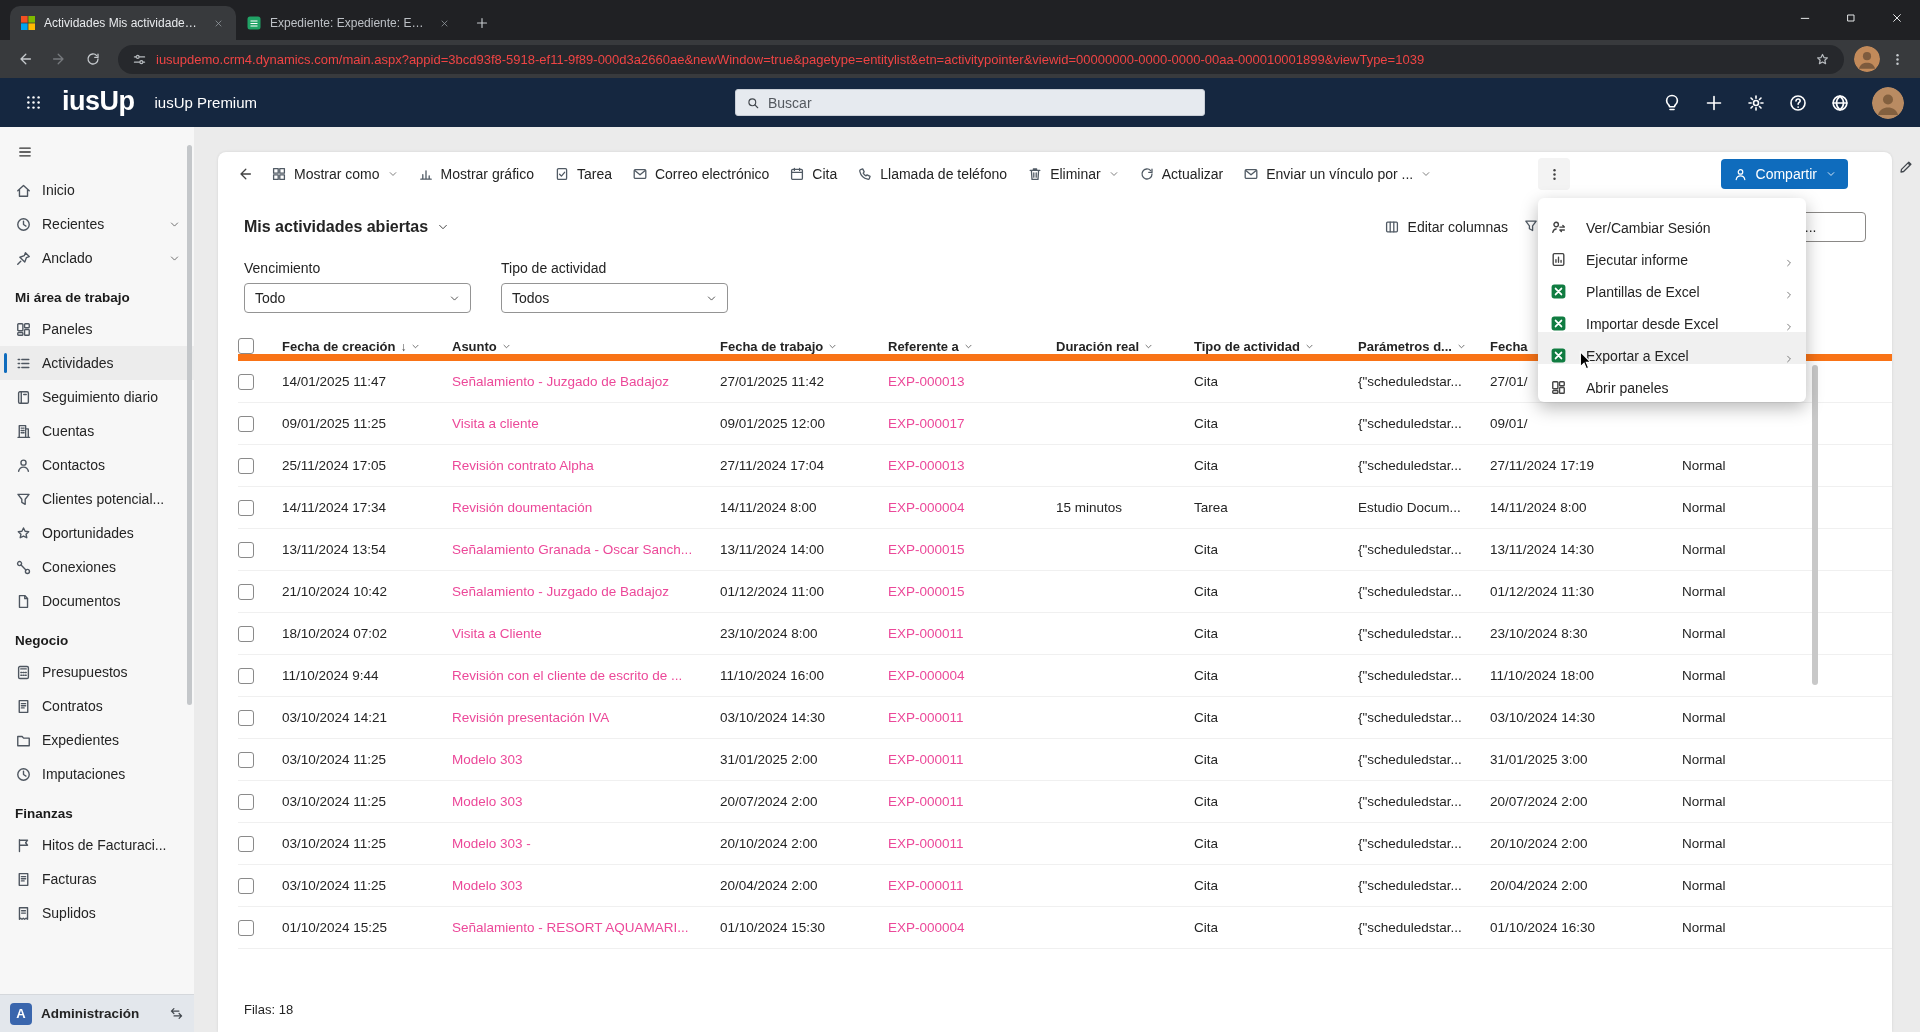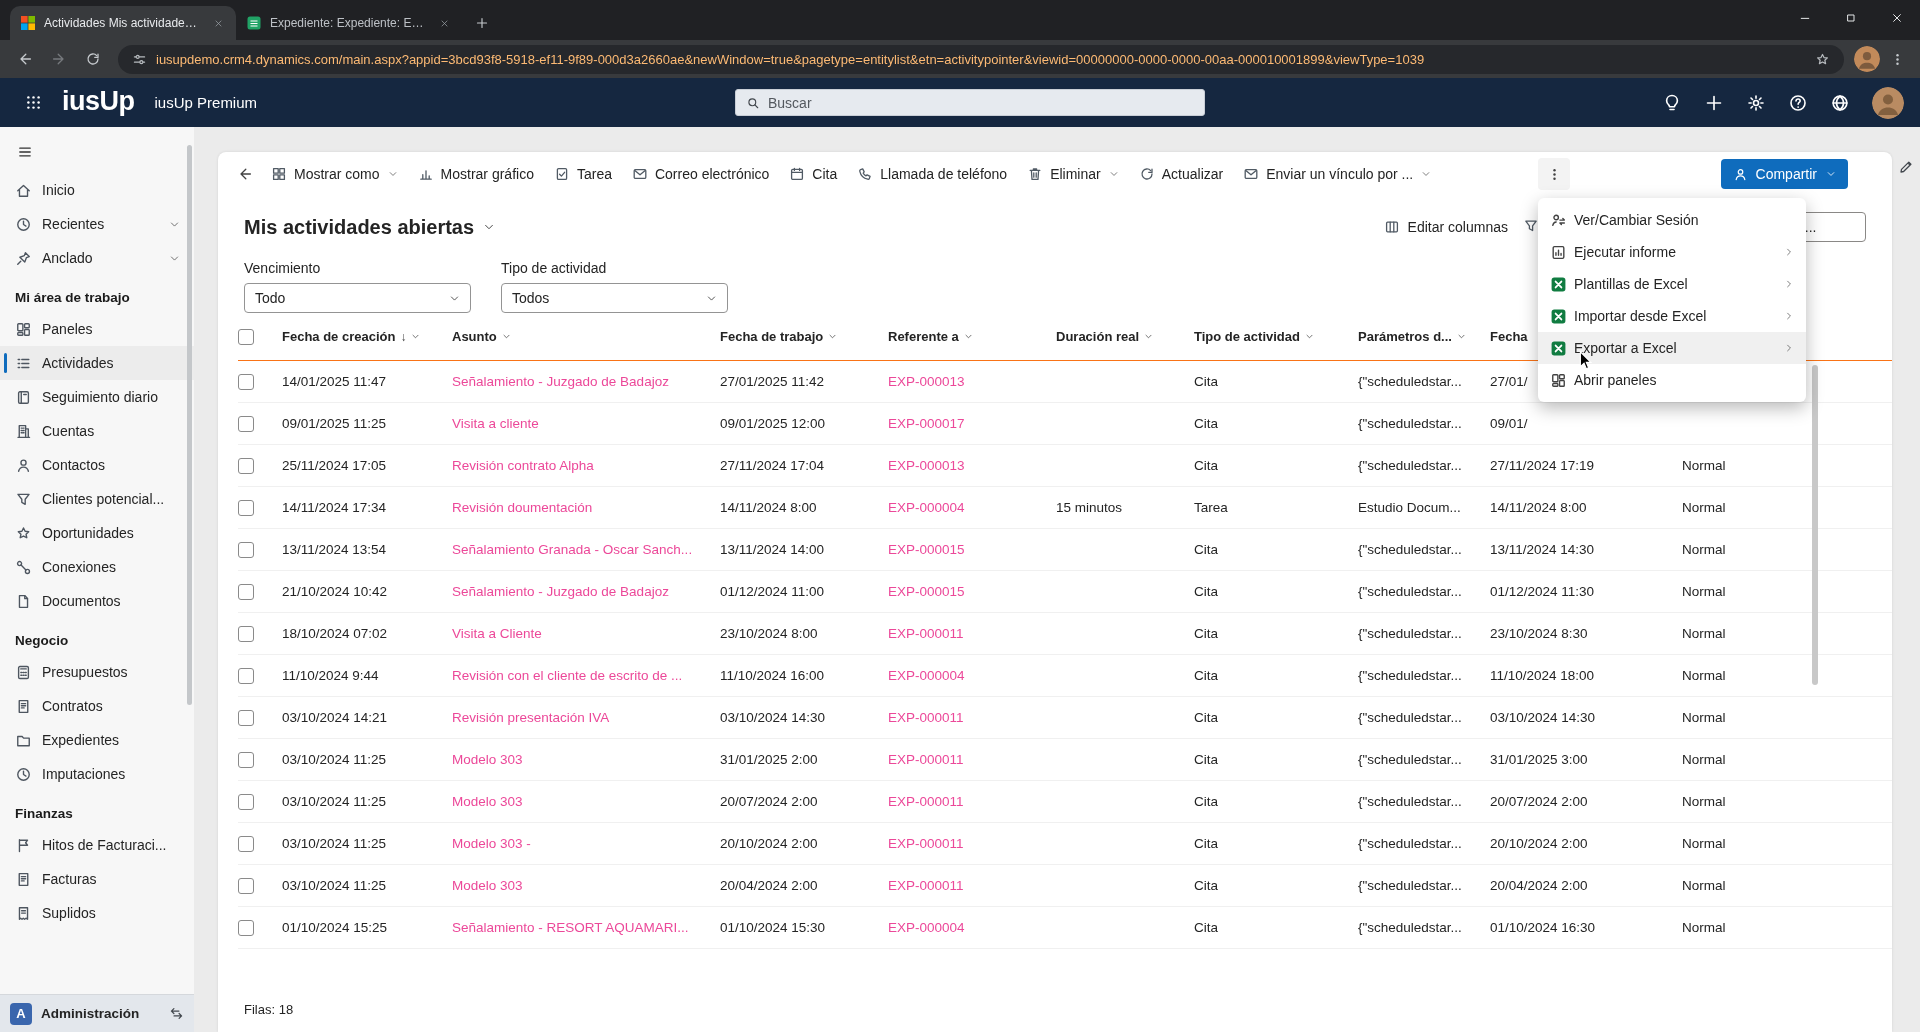--- a/index.html
+++ b/index.html
@@ -19,21 +19,21 @@
   .newtab svg{width:14px;height:14px}
   .wincontrols{position:absolute;right:0;top:0;height:36px;display:flex;align-items:center}
   .winbtn{width:46px;height:36px;display:flex;align-items:center;justify-content:center;color:#e8eaed}
   .winbtn svg{width:12px;height:12px}
   .toolbar{height:38px;background:#383a3d;display:flex;align-items:center;gap:4px;padding:0 10px}
   .navbtn{width:30px;height:30px;display:flex;align-items:center;justify-content:center;color:#c6cace;border-radius:50%}
   .navbtn.dim{color:#76797d}
   .navbtn svg{width:16px;height:16px}
   .urlbar{flex:1;height:29px;background:#26282c;border-radius:15px;display:flex;align-items:center;gap:9px;padding:0 14px;min-width:0;margin:0 6px}
   .urlbar svg{width:15px;height:15px;color:#b6babe;flex:none}
-  .url-text{flex:1;font-size:13px;color:#fdba74;white-space:nowrap;overflow:hidden;text-overflow:ellipsis}
+  .url-text{flex:1;font-size:13px;color:#ef4444;white-space:nowrap;overflow:hidden;text-overflow:ellipsis}
   .tb-avatar{width:26px;height:26px;border-radius:50%;overflow:hidden;flex:none}
   .dots{width:26px;height:26px;display:flex;align-items:center;justify-content:center;color:#c6cace}
   .dots svg{width:15px;height:15px}
 
   
   .appheader{height:49px;background:#152740;display:flex;align-items:center;padding:0 16px;color:#fff;position:relative}
   .waffle{width:34px;height:34px;display:flex;align-items:center;justify-content:center;color:#fff}
   .waffle svg{width:17px;height:17px}
   .logo{font-size:27px;font-weight:700;letter-spacing:-.5px;margin:0 20px 2px 12px}
   .appname{font-size:15px}
@@ -77,38 +77,38 @@
   .cic{width:16px;height:16px;color:#505a64;flex:none}
   .cchev{width:10px;height:10px;color:#616161;flex:none;margin-left:1px}
   .morebtn{position:absolute;right:322px;width:32px;height:32px;display:flex;align-items:center;justify-content:center;border-radius:4px;background:#f3f3f3;color:#424242}
   .morebtn svg{width:15px;height:15px}
   .share-btn{position:absolute;right:44px;height:30px;display:flex;align-items:center;gap:8px;background:#0f6cbd;color:#fff;border:none;border-radius:4px;padding:0 12px;font-family:inherit;font-size:14px;cursor:pointer}
   .share-btn .sic{width:15px;height:15px;color:#fff}
   .share-btn .cchev{color:#fff}
 
   
   .view-head{display:flex;align-items:center;padding:16px 26px 6px 26px;flex:none}
-  .view-title{display:flex;align-items:center;gap:9px;font-size:20px;font-weight:700;cursor:pointer}
+  .view-title{display:flex;align-items:center;gap:9px;font-size:16px;font-weight:700;cursor:pointer}
   .view-title svg{width:12px;height:12px;color:#424242}
   .vh-right{margin-left:auto;display:flex;align-items:center}
   .editcols{display:flex;align-items:center;gap:8px;font-size:14px;color:#242424;background:none;border:none;font-family:inherit;cursor:pointer;margin-right:12px}
   .editcols svg{width:16px;height:16px;color:#505a64}
   .funnelbtn{width:22px;height:22px;color:#505a64;background:none;border:none;cursor:pointer;margin-right:246px}
   .funnelbtn svg{width:16px;height:16px}
   .searchstub{width:78px;height:30px;border:1px solid #8a8886;border-radius:4px;background:#fff;display:flex;align-items:center;padding:0 8px;font-size:14px;color:#242424}
 
   
   .filters{display:flex;gap:30px;padding:12px 26px 16px 26px;flex:none}
   .flabel{display:block;font-size:14px;margin-bottom:7px}
   .fselect{width:227px;height:30px;border:1px solid #949494;border-radius:4px;background:#fff;display:flex;align-items:center;padding:0 10px;font-size:14px;cursor:pointer}
   .fselect svg{width:11px;height:11px;color:#424242;margin-left:auto}
 
   
   .grid{flex:1;min-height:0;padding-left:20px;position:relative}
-  .gh-row{display:flex;align-items:flex-start;height:32px;border-bottom:1px solid #f97316}
+  .gh-row{display:flex;align-items:flex-end;height:32px;border-bottom:7px solid #f97316}
   .gh-cols{display:flex;align-items:center;flex:1;min-width:0}
   .gh-cols > div:nth-of-type(1){width:170px}
   .gh-cols > div:nth-of-type(2){width:268px}
   .gh-cols > div:nth-of-type(3){width:168px}
   .gh-cols > div:nth-of-type(4){width:168px}
   .gh-cols > div:nth-of-type(5){width:138px}
   .gh-cols > div:nth-of-type(6){width:164px}
   .gh-cols > div:nth-of-type(7){width:132px}
   .gh-cols > div:nth-of-type(8){width:192px}
   .gh-cols > div:nth-of-type(9){width:120px}
@@ -120,21 +120,21 @@
   .c0{width:44px;display:flex;align-items:center;overflow:visible}
   .c1{width:170px}.c2{width:268px}.c3{width:168px}.c4{width:168px}.c5{width:138px}
   .c6{width:164px}.c7{width:132px}.c8{width:192px}.c9{width:120px}
   .cbx{width:16px;height:16px;border:1px solid #8a8a8a;border-radius:3px;background:#fff;display:inline-block;cursor:pointer}
   .link{color:#ec4899;text-decoration:none;cursor:pointer}
   .vscroll{position:absolute;right:74px;top:36px;width:6px;height:320px;background:#c8c8c8;border-radius:3px}
   .gfoot{height:46px;flex:none;display:flex;align-items:center;padding-left:26px;font-size:13px;margin-top:auto}
 
   
   .menu{position:absolute;left:1538px;top:198px;width:268px;background:#fff;border-radius:6px;box-shadow:0 6px 18px rgba(0,0,0,.28);padding:6px 0;z-index:40}
-  .menu-item{height:32px;display:flex;align-items:center;gap:7px;padding:0 12px;font-size:14px;cursor:pointer}
+  .menu-item{height:32px;display:flex;align-items:flex-end;gap:19px;padding:0 12px;font-size:14px;cursor:pointer}
   .menu-item.hover{background:#f0f0f0}
   .mi-icon{width:17px;height:17px;color:#424242;flex:none}
   .mi-chev{width:10px;height:10px;color:#616161;margin-left:auto;flex:none}
   .cursor{position:absolute;left:1576px;top:350px;width:21px;height:21px;z-index:60}
 </style>
 </head>
 <body>
 
 <svg width="0" height="0" style="position:absolute">
   <symbol id="i-home" viewBox="0 0 16 16">

